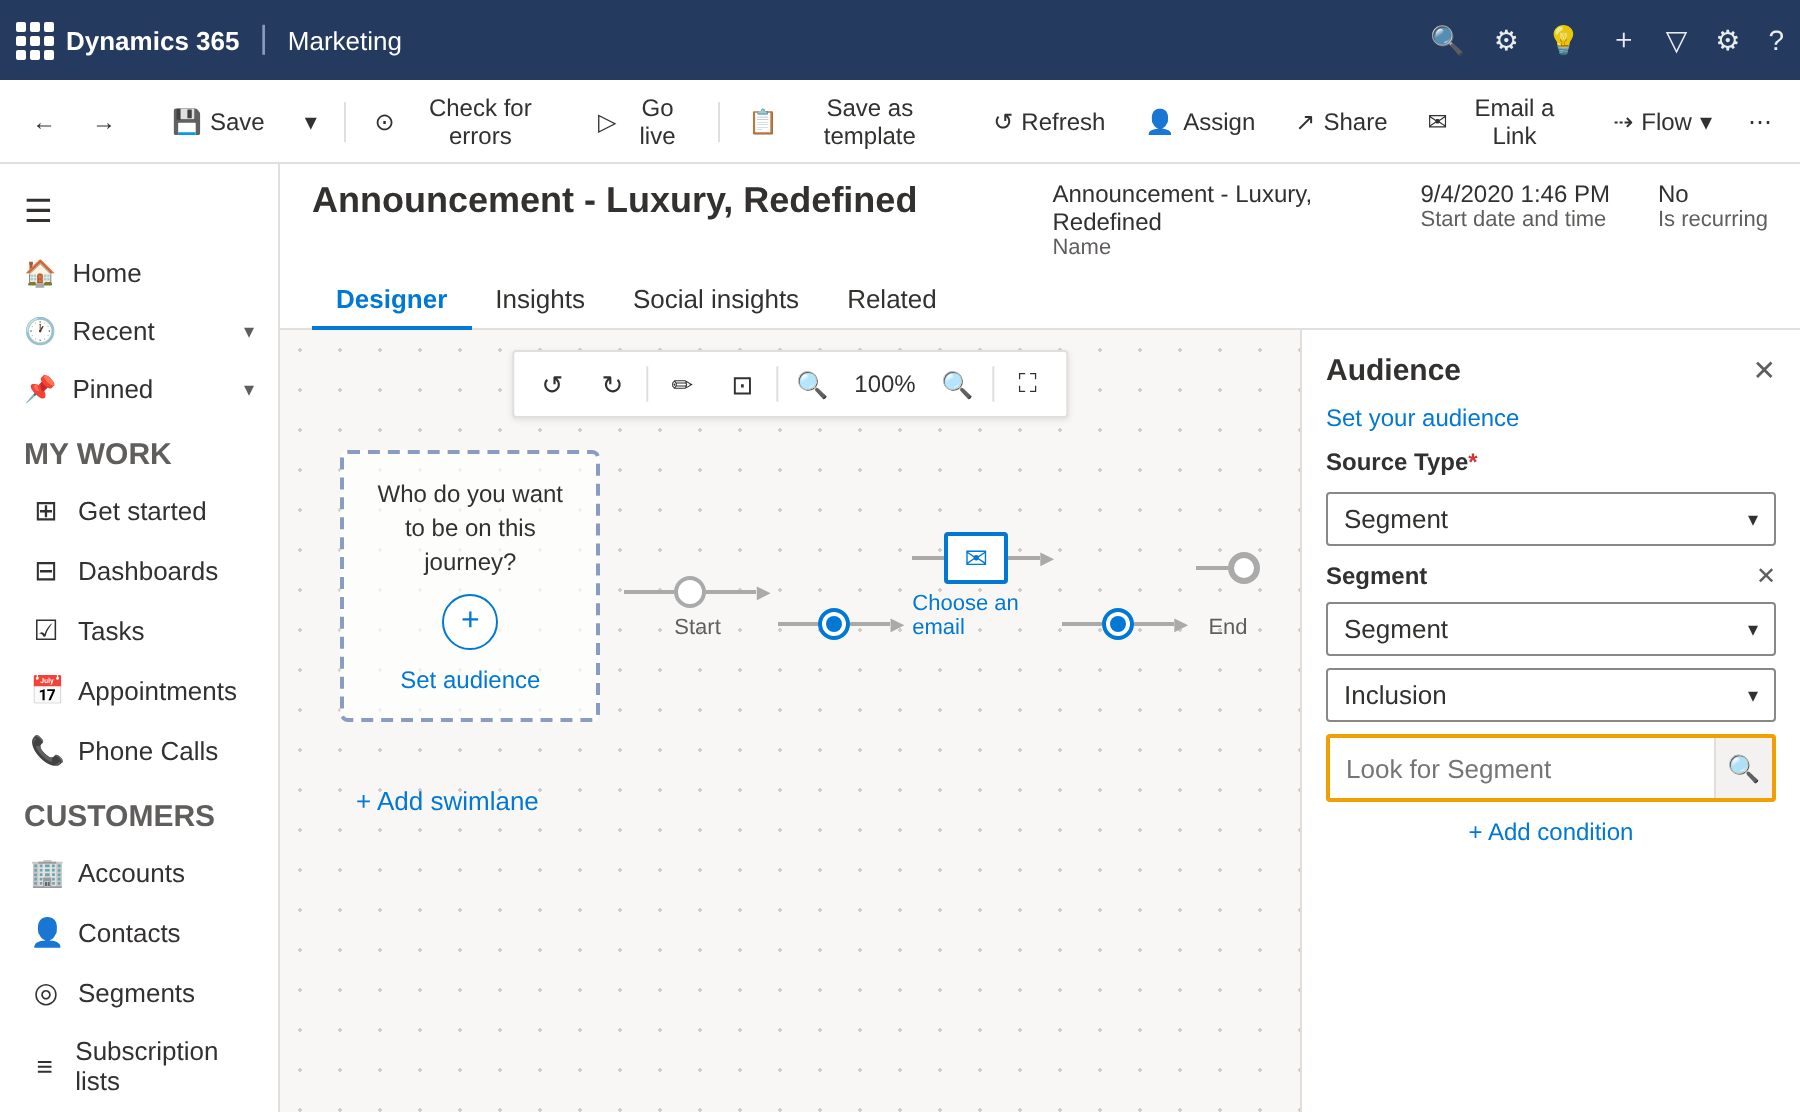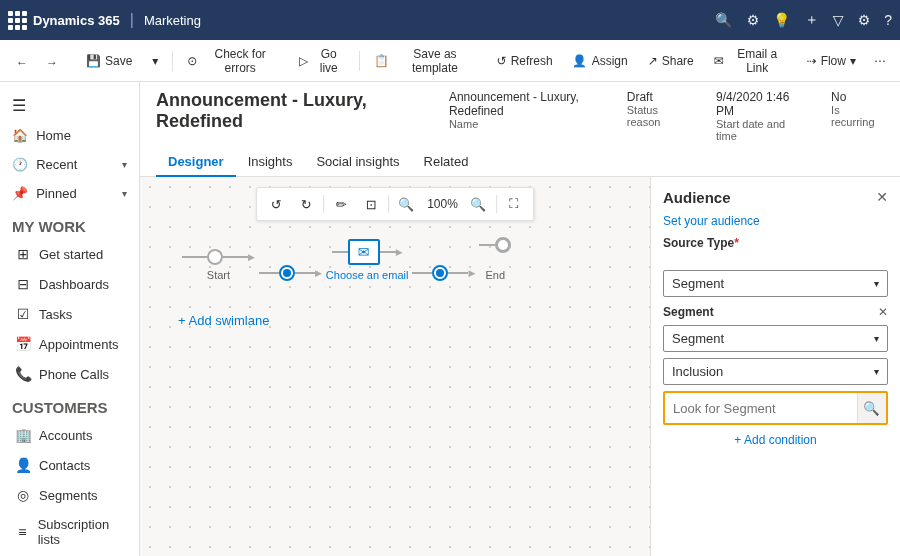--- a/index.html
+++ b/index.html
@@ -147,21 +147,21 @@
 
     
     .right-panel {
       width: 250px; background: white; border-left: 1px solid #e1dfdd;
       display: flex; flex-direction: column; padding: 12px; gap: 8px; overflow-y: auto;
     }
     .panel-header { display: flex; align-items: flex-start; justify-content: space-between; }
     .panel-title { font-size: 15px; font-weight: 600; color: #323130; }
     .panel-close { cursor: pointer; font-size: 14px; color: #605e5c; background: none; border: none; }
     .panel-subtitle { font-size: 12px; color: #0078d4; cursor: pointer; }
-    .panel-section { display: flex; flex-direction: column; gap: 20px; }
+    .panel-section { display: flex; flex-direction: column; gap: 8px; }
     .field-label { font-size: 12px; color: #323130; font-weight: 600; }
     .field-label .required { color: #d13438; }
     .dropdown-field {
       display: flex; align-items: center; justify-content: space-between;
       border: 1px solid #8a8886; border-radius: 2px; padding: 5px 8px;
       background: white; cursor: pointer; font-size: 13px; color: #323130;
     }
     .dropdown-chevron { font-size: 10px; color: #323130; }
 
     .segment-section { display: flex; flex-direction: column; gap: 6px; }
@@ -350,24 +350,20 @@
       <div class="title-row">
         <div class="title-left">
           <h1>Announcement - Luxury, Redefined</h1>
         </div>
         <div class="title-meta">
           <div class="meta-item">
             <span class="meta-name">Announcement - Luxury, Redefined</span>
             <span class="meta-label">Name</span>
           </div>
           <div class="meta-item">
-            <span class="meta-value">Draft</span>
-            <span class="meta-label">Status reason</span>
-          </div>
-          <div class="meta-item">
             <span class="meta-value">9/4/2020 1:46 PM</span>
             <span class="meta-label">Start date and time</span>
           </div>
           <div class="meta-item">
             <span class="meta-value">No</span>
             <span class="meta-label">Is recurring</span>
           </div>
         </div>
       </div>
 
@@ -393,20 +389,25 @@
           <button class="canvas-tool">🔍</button>
           <span class="zoom-display">100%</span>
           <button class="canvas-tool">🔍</button>
           <div class="canvas-tool separator-tool"></div>
           <button class="canvas-tool">⛶</button>
         </div>
 
         <div class="journey-content">
           <div class="journey-swimlane">
 
+            <div class="audience-box">
+              <span class="question-text">Who do you want to be on this journey?</span>
+              <div class="add-btn">+</div>
+              <a class="set-audience-link">Set audience</a>
+            </div>
 
             <div style="display:flex;align-items:flex-end;margin-left:12px;gap:0;">
 
               <div style="display:flex;flex-direction:column;align-items:center;">
                 <div style="display:flex;align-items:center;">
                   <div style="width:25px;height:2px;background:#aaa;"></div>
                   <div style="width:16px;height:16px;border-radius:50%;border:2px solid #aaa;background:white;"></div>
                   <div style="width:25px;height:2px;background:#aaa;"></div>
                   <span style="color:#aaa;font-size:9px;">▶</span>
                 </div>

